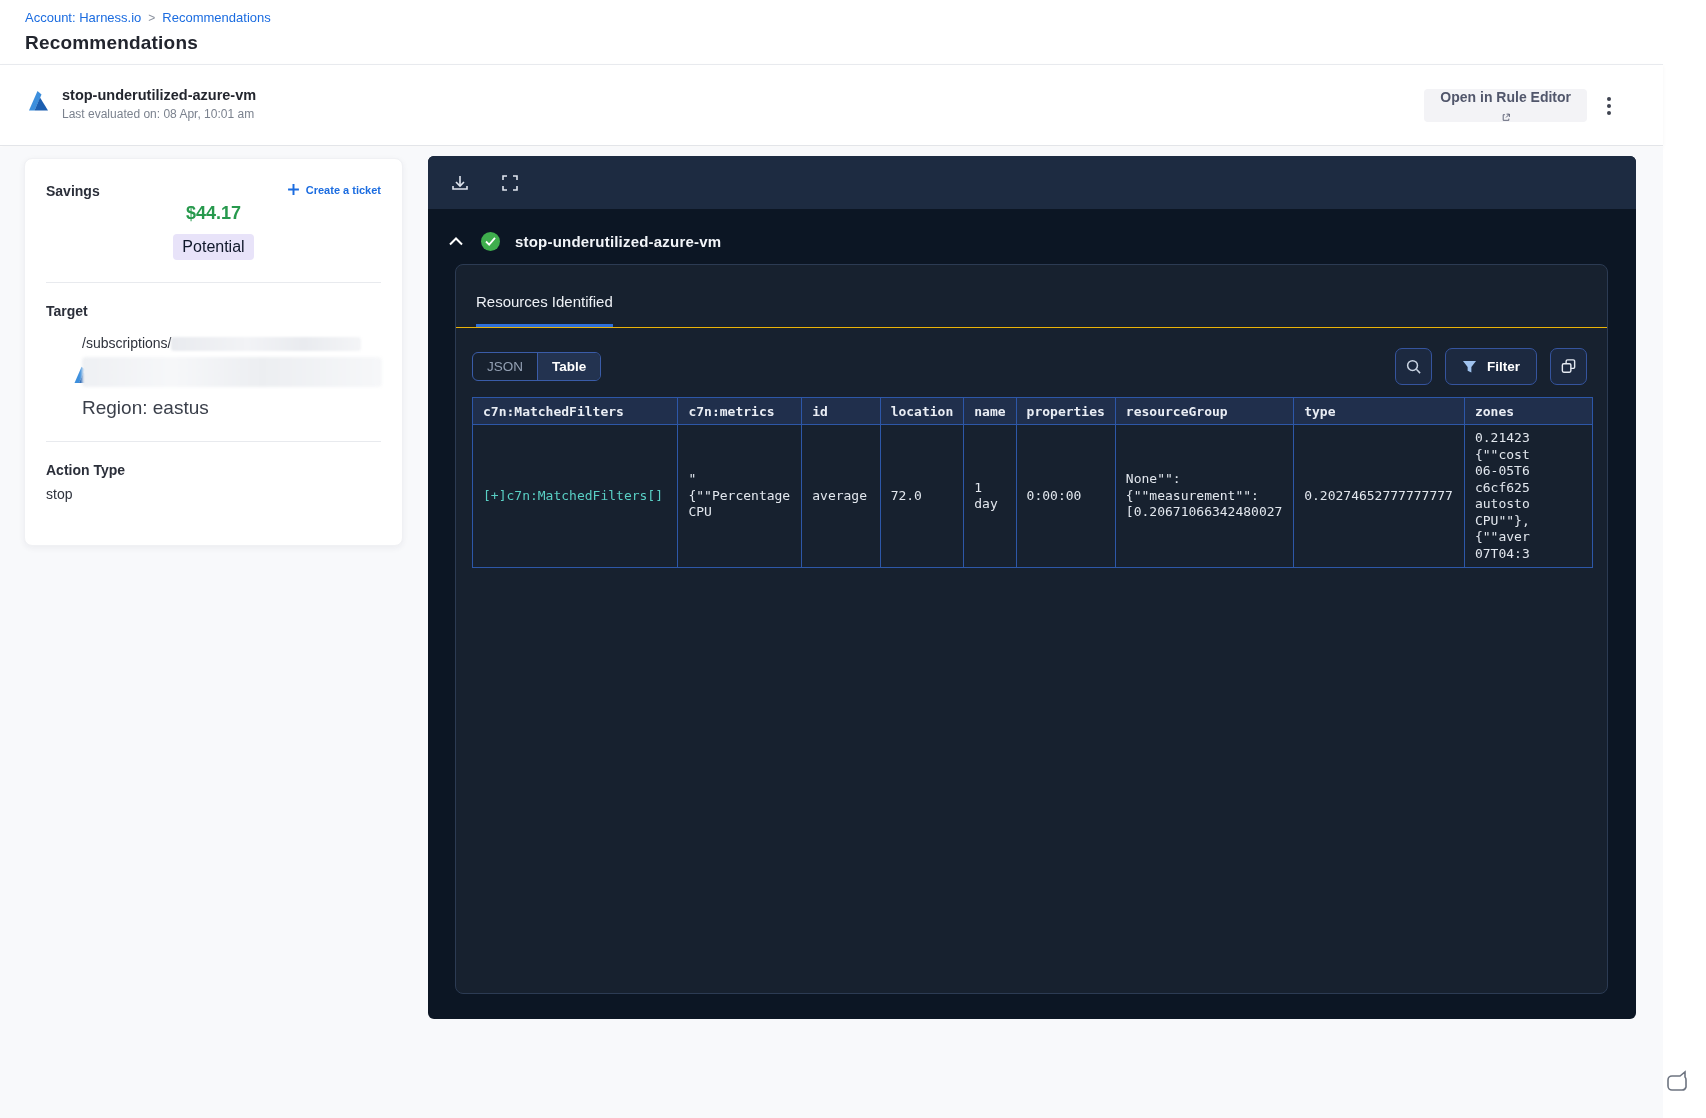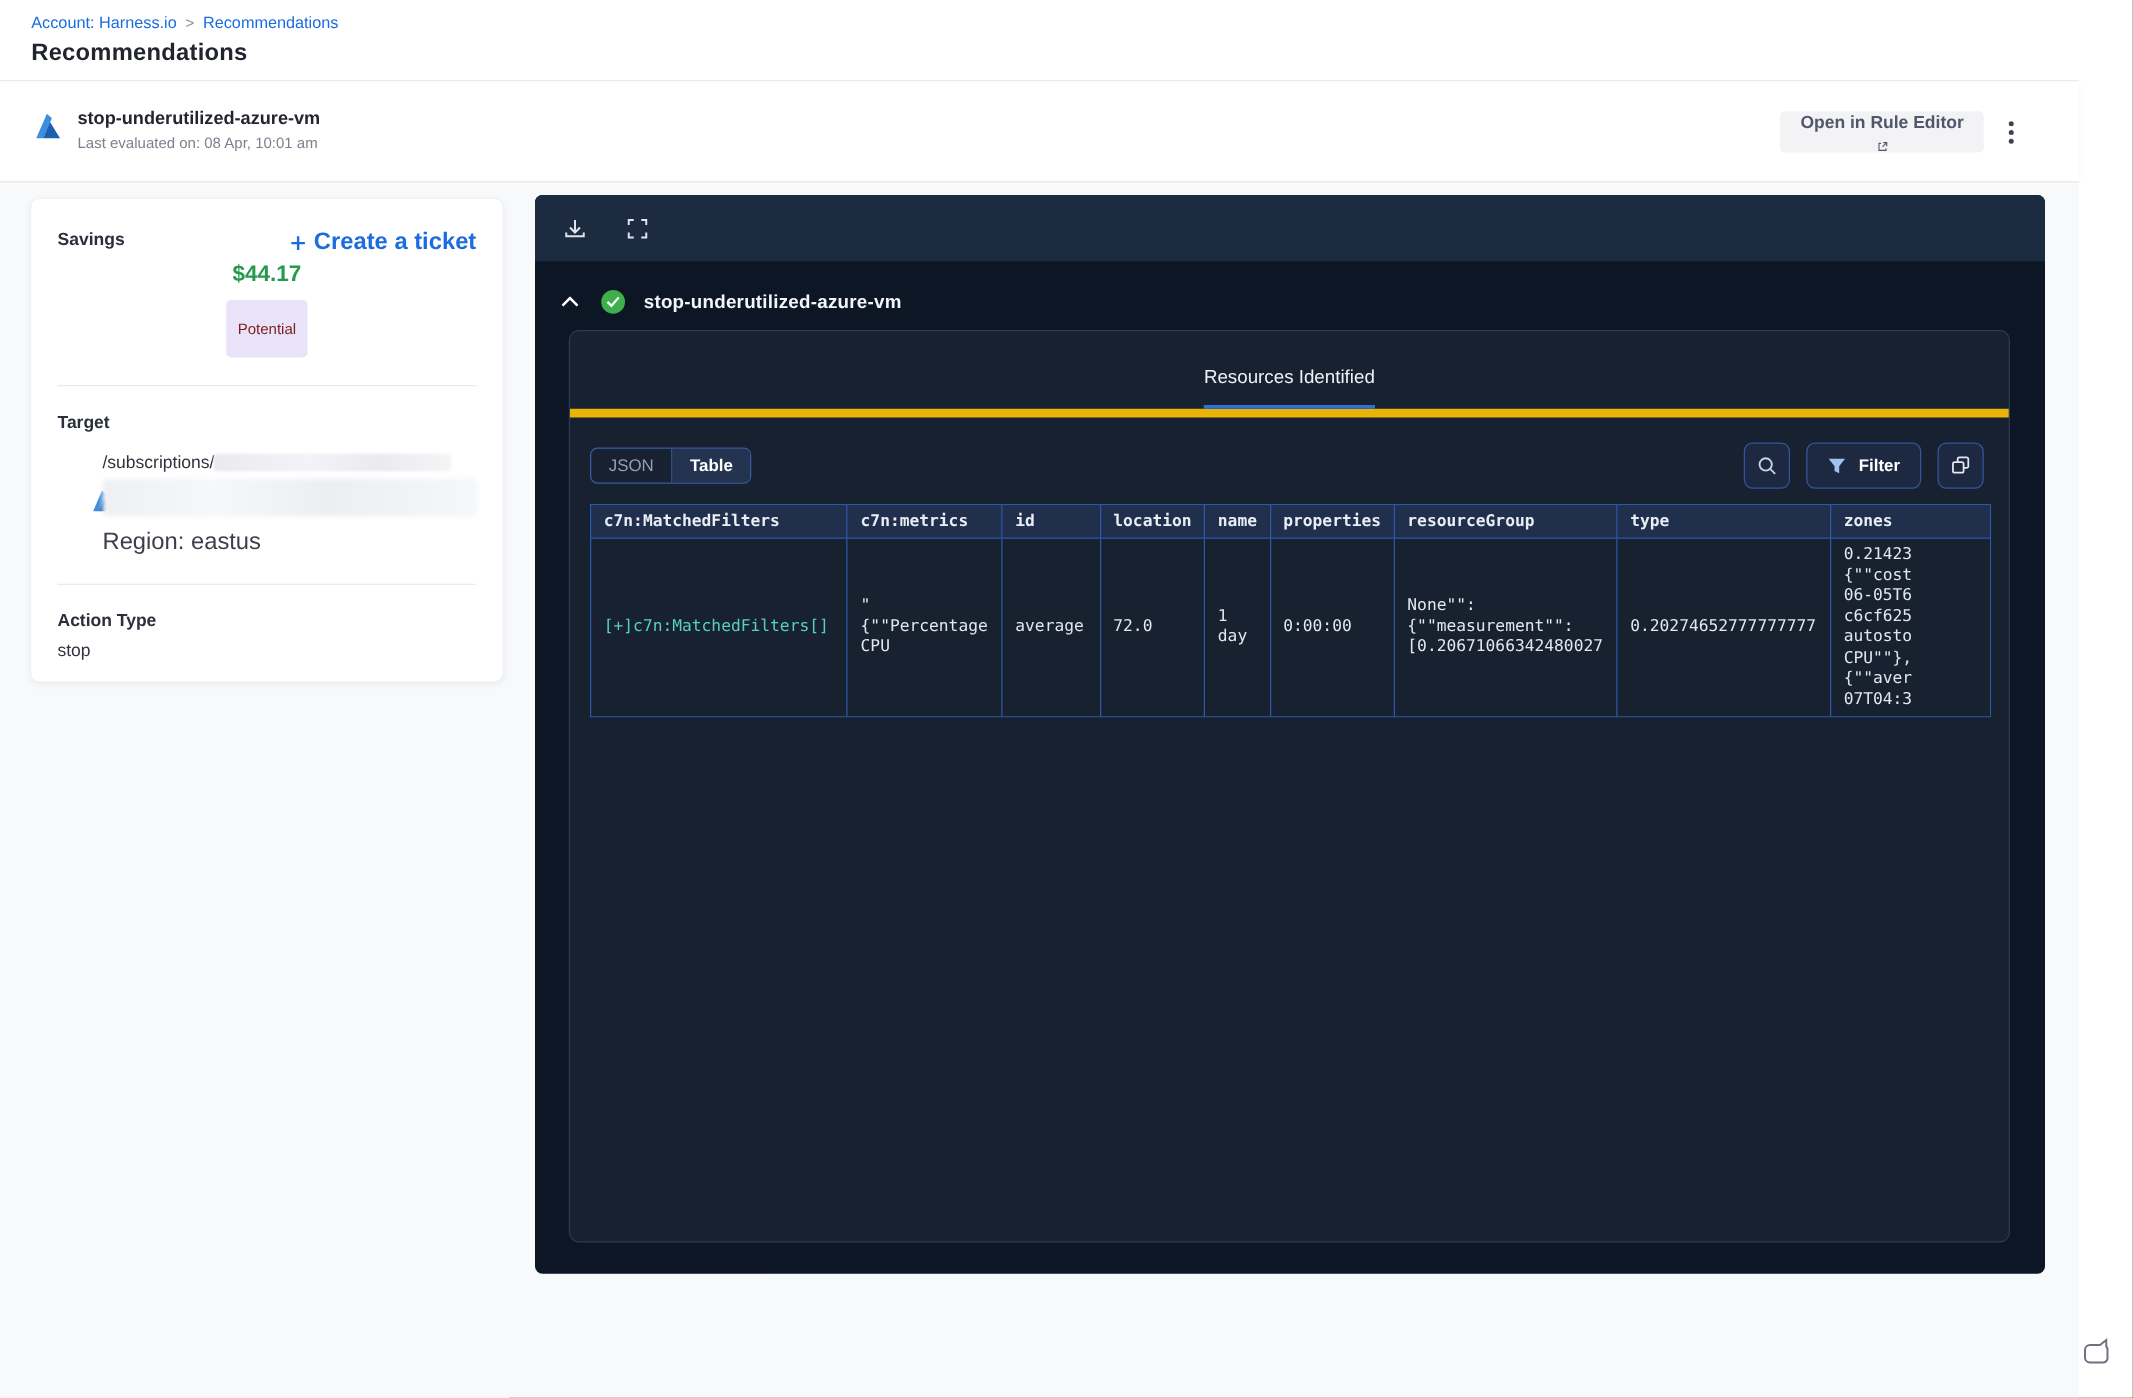--- a/index.html
+++ b/index.html
@@ -28,45 +28,45 @@
   .kebab i { width:4px; height:4px; border-radius:50%; background:#3e4350; display:block; }
 
   
   .content { position:absolute; left:0; top:147px; width:1663px; height:971px; background:#f8f9fb; }
 
   
   .left-card { position:absolute; left:24px; top:11px; width:379px; height:388px; background:#ffffff; border-radius:8px;
                border:1px solid #f0f1f4; box-shadow:0 2px 6px rgba(40,41,61,.06); padding:24px 21px; }
   .savings-row { display:flex; justify-content:space-between; align-items:flex-start; }
   .label-sm { font-size:14px; font-weight:bold; color:#2b2f3a; }
-  .create-ticket { display:flex; align-items:center; gap:6px; color:#1b6ce0; font-size:19px; font-weight:bold; background:none;
+  .create-ticket { display:flex; align-items:center; gap:6px; color:#1b6ce0; font-size:11px; font-weight:bold; background:none;
                    border:none; cursor:pointer; font-family:"Liberation Sans",sans-serif; }
   .savings-value-row { display:flex; align-items:center; gap:10px; margin-top:4px;flex-direction:column; }
   .savings-amount { font-size:18px; font-weight:bold; color:#27994d; }
-  .badge-potential { background:#e8e3f9; color:#7f1d1d; font-size:12px; padding:16px 9px; border-radius:4px; }
+  .badge-potential { background:#e8e3f9; color:#0f172a; font-size:16px; padding:4px 9px; border-radius:4px; }
   .card-divider { border:none; border-top:1px solid #e8eaee; margin:22px 0 20px 0; }
   .target-path { margin:16px 0 0 36px; font-size:14px; color:#2e323c; position:relative; }
   .redact { display:inline-block; height:14px; background:linear-gradient(90deg,#e9ebef,#f2f3f6 40%,#e9ebef 70%,#f4f5f7); border-radius:3px; filter:blur(1px); vertical-align:middle; }
   .redact-block { margin:6px 0 0 36px; width:300px; height:30px; background:linear-gradient(90deg,#eef0f3,#f6f7f9 30%,#eceef1 60%,#f6f7f9); border-radius:4px; filter:blur(1.5px); }
   .target-azure { position:absolute; width:20px; height:20px; }
   .region { margin:10px 0 0 36px; font-size:19px; color:#3a3f4a; }
   .action-value { margin-top:8px; font-size:14px; color:#2e323c; }
 
   
   .panel { position:absolute; left:428px; top:9px; width:1208px; height:863px; background:#0c1624; border-radius:6px; overflow:hidden; }
   .panel-toolbar { height:53px; background:#1d2b41; display:flex; align-items:center; gap:22px; padding:0 18px; }
   .tool-btn { width:28px; height:28px; background:none; border:none; display:flex; align-items:center; justify-content:center; cursor:pointer; }
   .panel-head { display:flex; align-items:center; gap:15px; padding:22px 16px 16px 18px; }
   .chev-btn { background:none; border:none; cursor:pointer; width:20px; height:20px; display:flex; align-items:center; justify-content:center; }
   .check-circle { width:19px; height:19px; border-radius:50%; background:#3fae4d; display:flex; align-items:center; justify-content:center; }
   .panel-title { color:#f2f5f9; font-size:15px; font-weight:bold; letter-spacing:.2px; }
 
   .inner-card { position:absolute; left:27px; top:108px; width:1153px; height:730px; background:#17212f;
                 border:1px solid #2c3b53; border-radius:8px; }
-  .tabs-row { border-bottom:7px solid #eab308; padding:28px 20px 0 20px;text-align:center; }
+  .tabs-row { border-bottom:1px solid #eab308; padding:28px 20px 0 20px; }
   .tab { display:inline-block; color:#eef1f6; font-size:15px; padding-bottom:14px; border-bottom:3px solid #2f6fd6; cursor:pointer; }
 
   .controls-row { display:flex; align-items:center; justify-content:space-between; padding:20px 20px 0 16px; }
   .seg-control { display:flex; border:1.5px solid #3a5ca8; border-radius:6px; overflow:hidden; }
   .seg { padding:6px 14px; font-size:13.5px; cursor:pointer; background:transparent; border:none; font-family:"Liberation Sans",sans-serif; }
   .seg.off { color:#93a0b3; border-right:1.5px solid #3a5ca8; }
   .seg.on { color:#ffffff; font-weight:bold; background:#233click350; background:#233350; }
   .right-controls { display:flex; align-items:center; gap:13px; }
   .icon-btn { width:37px; height:37px; background:#1c2940; border:1.5px solid #35549e; border-radius:7px;
               display:flex; align-items:center; justify-content:center; cursor:pointer; }

